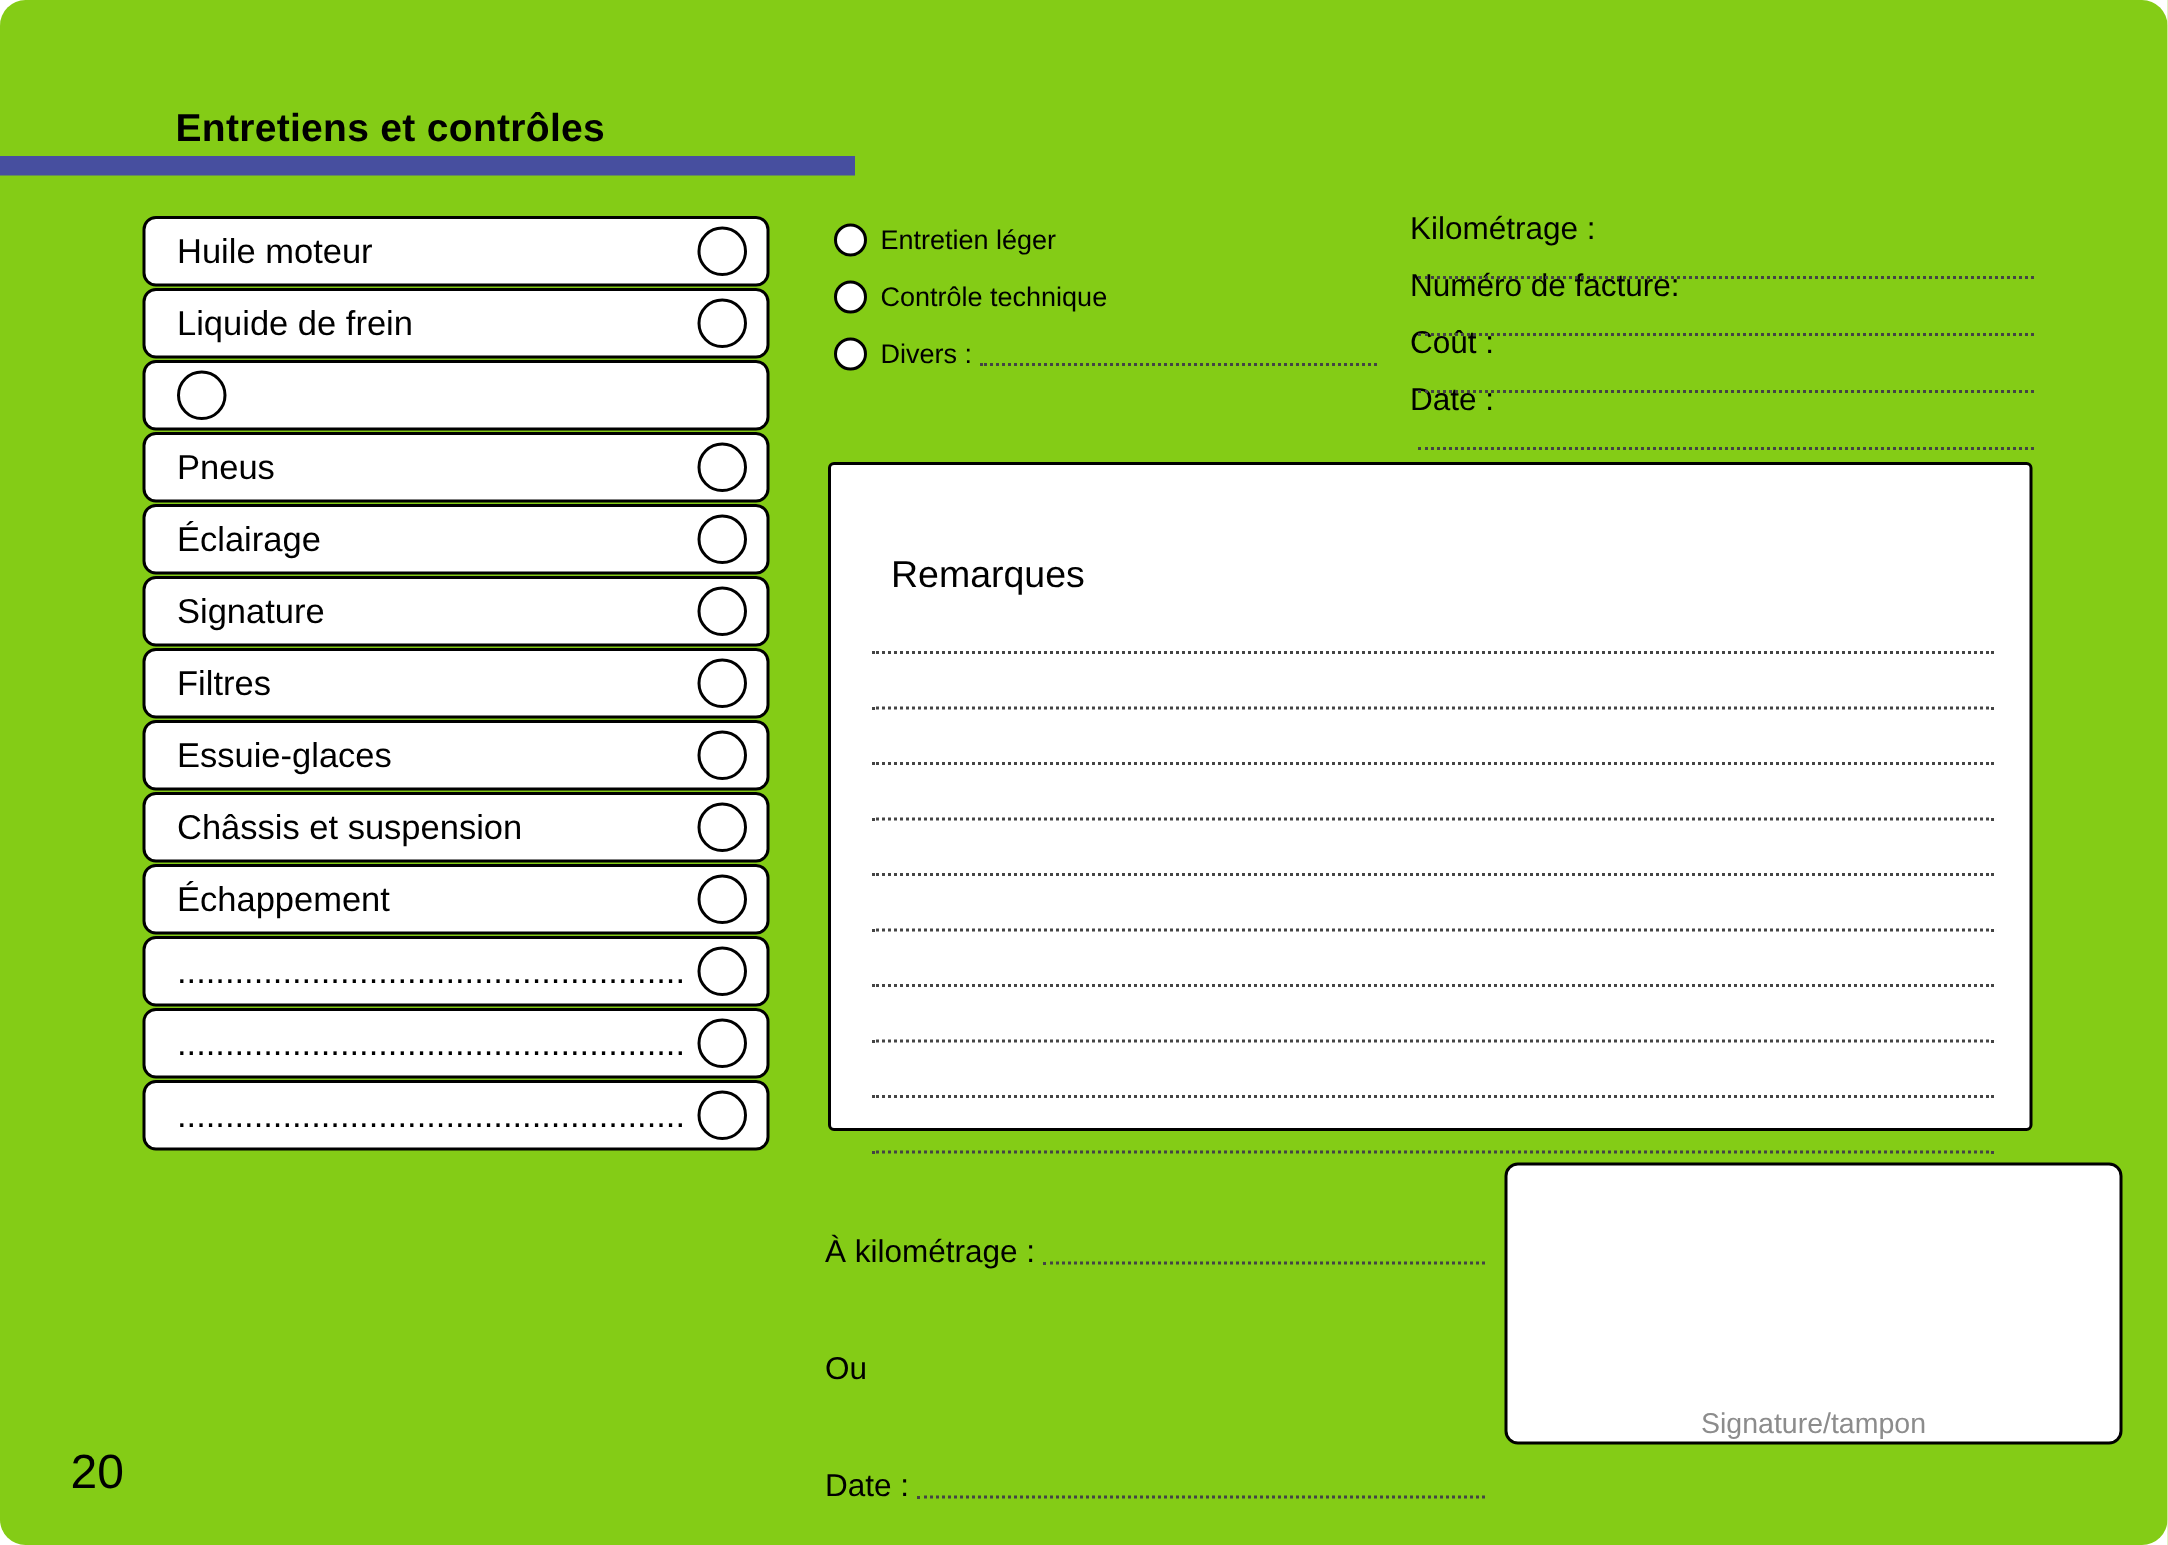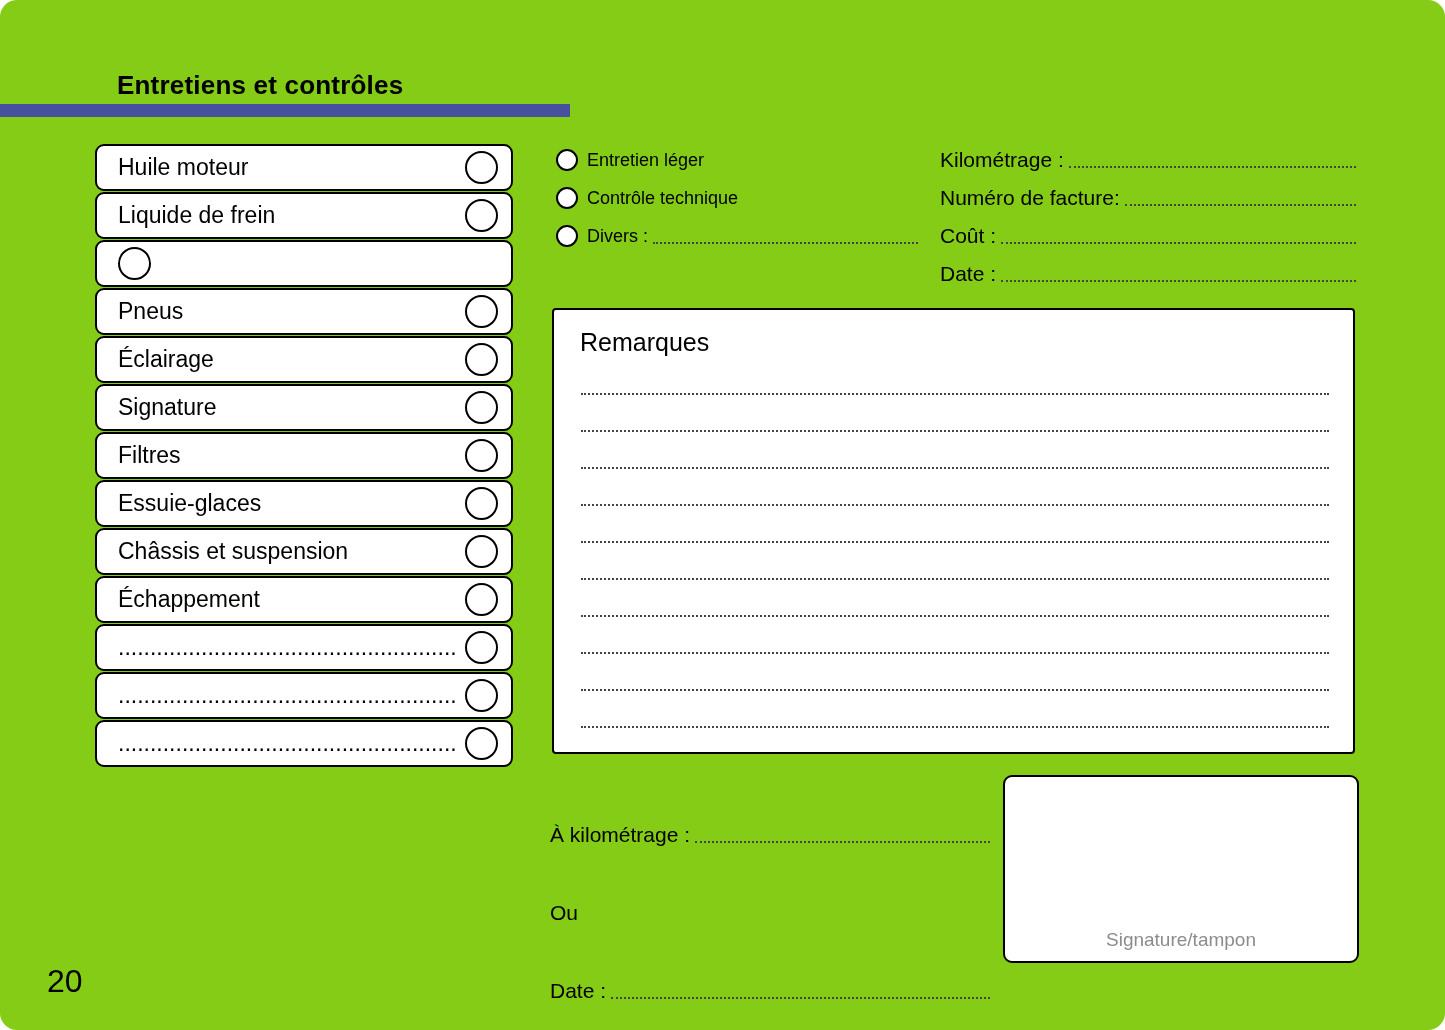--- a/index.html
+++ b/index.html
@@ -20,40 +20,40 @@
   .circle.big { width:33px; height:33px; }
   .circle.small { width:22px; height:22px; border-width:2px; }
 
   
   .service-types { position:absolute; left:556px; top:141px; width:362px; }
   .srow { display:flex; align-items:center; height:38px; font-size:18px; }
   .srow .circle.small { margin-right:9px; }
 
   
   .info-fields { position:absolute; left:940px; top:141px; width:416px; }
-  .irow { display:flex; align-items:center; height:38px; font-size:21px; white-space:nowrap; }
+  .irow { display:flex; height:38px; font-size:21px; white-space:nowrap;flex-direction:column; }
 
   .leader { flex:1; height:0; border-bottom:2px dotted #444; margin-left:5px; position:relative; top:7px; min-width:30px; }
 
   
   .remarks-box { position:absolute; left:552px; top:308px; width:803px; height:446px;
                  border:2px solid #000; border-radius:4px; background:#fff; }
-  .remarks-title { font-size:25px; padding:18px 0 0 26px; line-height:28px; }
+  .remarks-title { font-size:25px; padding:18px 0 0 40px; line-height:28px;margin-top:41px; }
   .remarks-lines { padding:0 24px 0 27px; margin-top:2px; }
   .rline { height:37px; border-bottom:2px dotted #444; }
 
   
   .next-service { position:absolute; left:550px; top:776px; width:440px; }
   .next-title { font-size:25px; font-weight:bold; margin-bottom:10px; }
   .nrow { display:flex; align-items:center; height:38px; font-size:21px; white-space:nowrap;margin-top:40px; }
 
   
-  .signature-box { position:absolute; left:1003px; top:775px; width:356px; height:188px;
+  .signature-box { position:absolute; left:1003px; top:775px; width:412px; height:188px;
                    border:2px solid #000; border-radius:9px; background:#fff;
-                   display:flex; align-items:flex-end; justify-content:center; padding-bottom:10px; }
+                   display:flex; align-items:flex-end; justify-content:center; }
   .signature-label { color:#8c8c8c; font-size:19px; }
 
   .page-number { position:absolute; left:47px; top:963px; font-size:32px; }
 </style>
 </head>
 <body>
 
 <div class="page">
 
   <h1 class="title">Entretiens et contrôles</h1>

